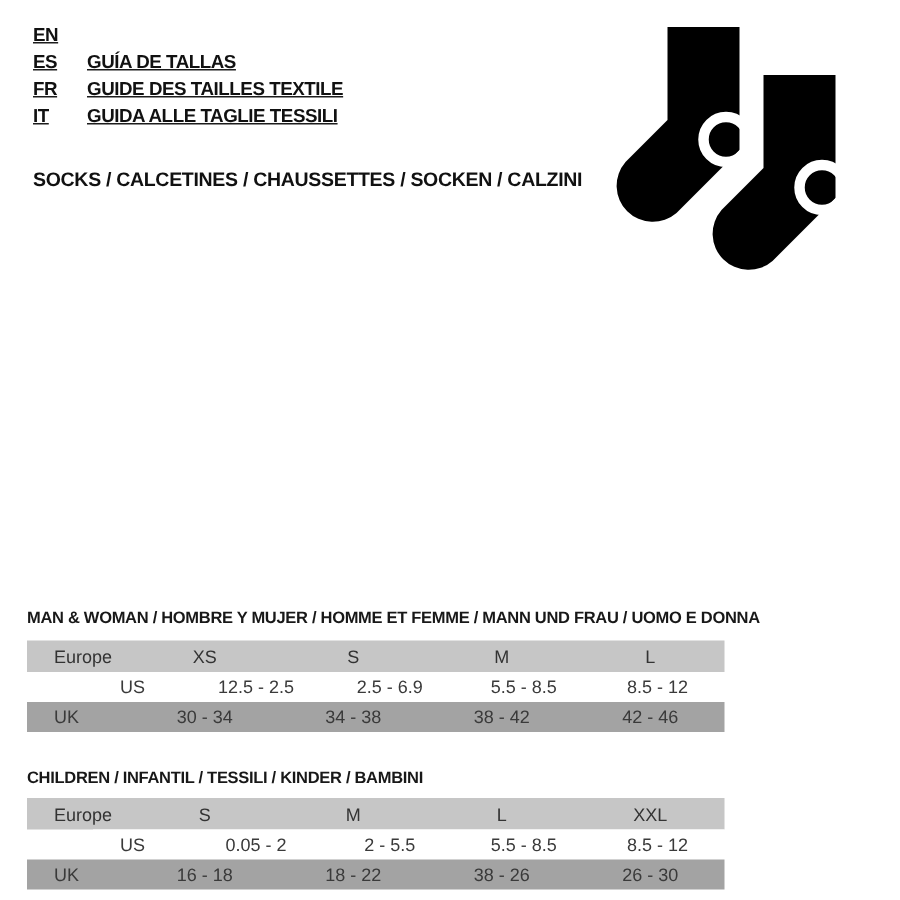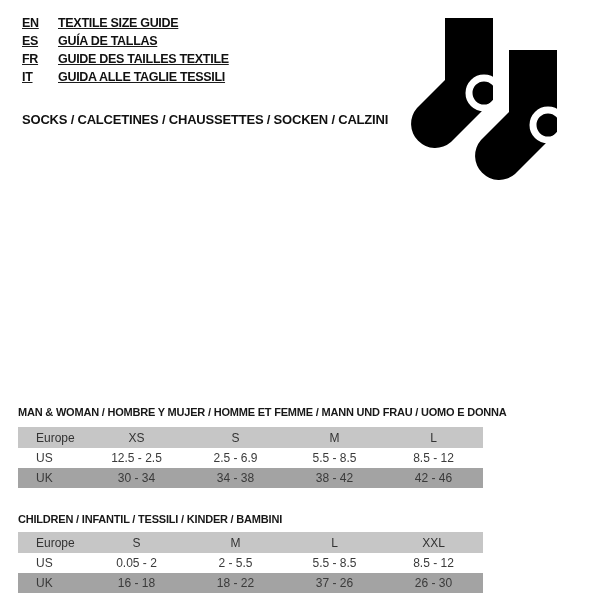--- a/index.html
+++ b/index.html
@@ -37,34 +37,33 @@
   }
   .tbl-title.t1 { top: 406px; }
   .tbl-title.t2 { top: 513px; }
 
   .size-table { position: absolute; left: 18px; width: 465px; font-size: 12px; color: #3a3a3a; }
   .size-table.t1 { top: 427px; }
   .size-table.t2 { top: 532px; }
 
   .tr { display: flex; align-items: center; }
   .tr.thead { height: 21px; background: #c6c6c6; color: #333; }
-  .tr.rowa  { height: 20px; background: #ffffff; }
+  .tr.rowa  { height: 20px; background: #ffffff; margin-left: 44px; }
   .tr.rowb  { height: 20px; background: #a3a3a3; }
 
   .cell { text-align: center; white-space: nowrap; }
   .cell.first { width: 69px; text-align: left; padding-left: 18px; }
   .cell.col { width: 99px; }
 </style>
 </head>
 <body>
 
 <div class="lang-block">
   <div class="lang-row">
     <span class="lang-code">EN</span>
-    <span class="lang-label">TEXTILE SIZE GUIDE</span>
   </div>
   <div class="lang-row">
     <span class="lang-code">ES</span>
     <span class="lang-label">GUÍA DE TALLAS</span>
   </div>
   <div class="lang-row">
     <span class="lang-code">FR</span>
     <span class="lang-label">GUIDE DES TAILLES TEXTILE</span>
   </div>
   <div class="lang-row">
@@ -124,16 +123,16 @@
     <div class="cell first">US</div>
     <div class="cell col">0.05 - 2</div>
     <div class="cell col">2 - 5.5</div>
     <div class="cell col">5.5 - 8.5</div>
     <div class="cell col">8.5 - 12</div>
   </div>
   <div class="tr rowb">
     <div class="cell first">UK</div>
     <div class="cell col">16 - 18</div>
     <div class="cell col">18 - 22</div>
-    <div class="cell col">37 - 26</div>
+    <div class="cell col">38 - 26</div>
     <div class="cell col">26 - 30</div>
   </div>
 </div>
 
 </body></html>

